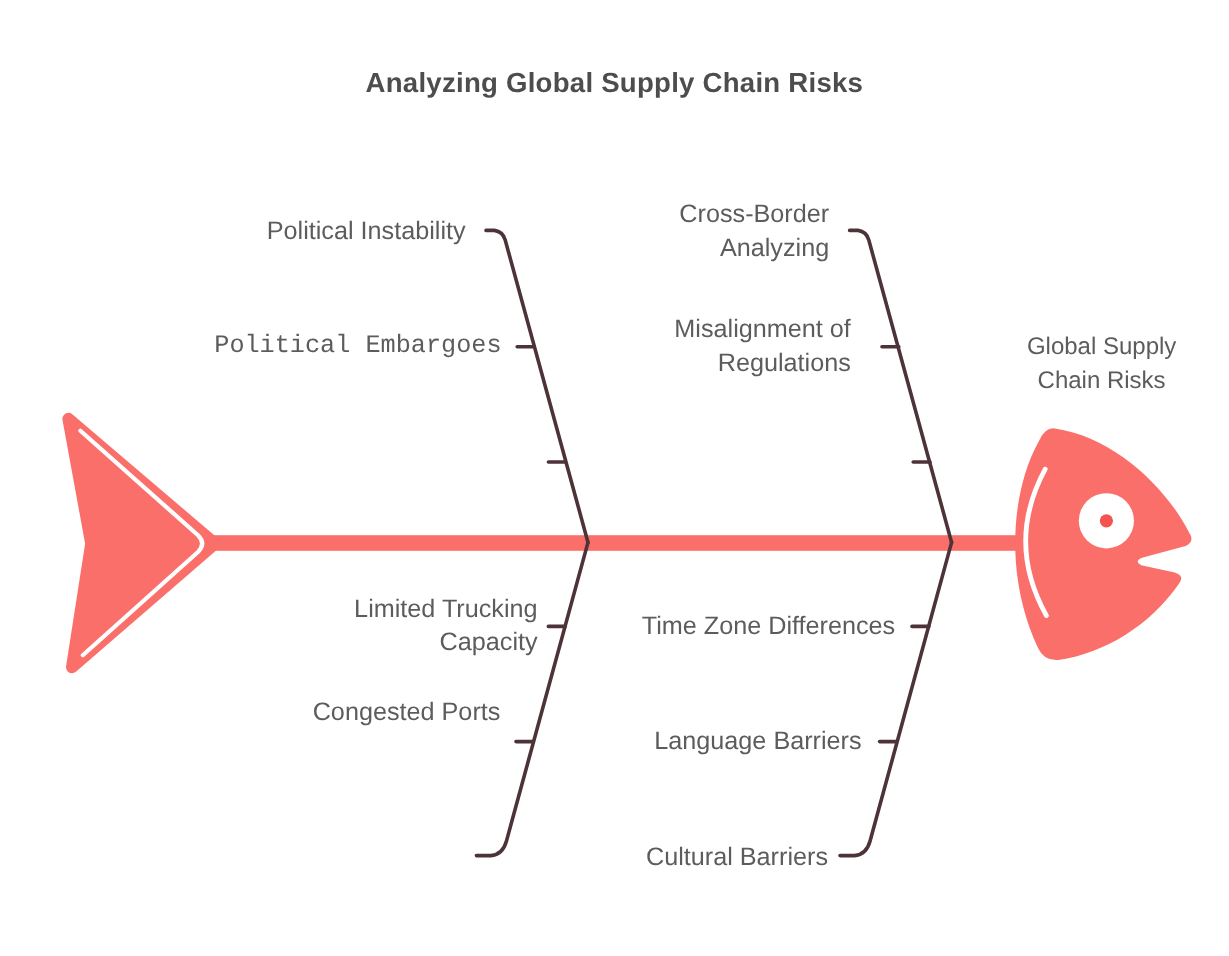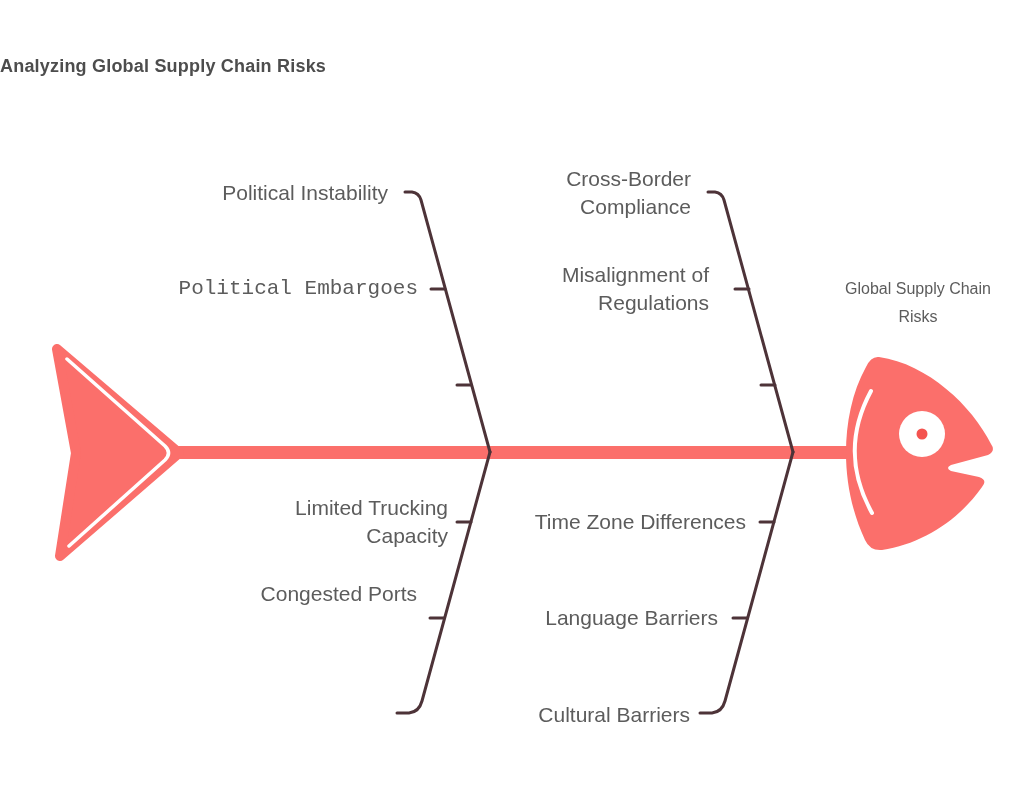--- a/index.html
+++ b/index.html
@@ -20,32 +20,33 @@
   }
   .stage{position:absolute;inset:0;width:1024px;height:797px;}
   svg.skeleton{position:absolute;left:0;top:0;}
   .coral-fill{fill:var(--fish);}
   .coral-stroke{stroke:var(--fish);}
   .bone-line{stroke:var(--bone);stroke-width:3;fill:none;stroke-linecap:round;stroke-linejoin:round;}
   .white-line{stroke:#FFFFFF;fill:none;stroke-linecap:round;}
 
   .page-title{
     position:absolute;left:0;top:56px;width:1024px;
-    font-size:18px;font-weight:bold;color:var(--title);
+    text-align:center;
+    font-size:23px;font-weight:bold;color:var(--title);
     letter-spacing:.2px;
   }
   .cause-label{
     position:absolute;
     font-size:21px;line-height:28px;color:var(--label);
     text-align:right;white-space:nowrap;
   }
   .cause-label.wrap{white-space:normal;}
   .effect-label{
     position:absolute;
-    font-size:16px;line-height:28px;color:var(--label);
+    font-size:20px;line-height:28px;color:var(--label);
     text-align:center;
   }
 </style>
 </head>
 <body>
 
 <div class="stage">
 
   <div class="page-title">Analyzing Global Supply Chain Risks</div>
 
@@ -98,21 +99,21 @@
       <path d="M 793 452 L 725 701 Q 722 712 712 713 L 700 713" class="bone-line"></path>
       <path d="M 760 522 L 774 522" class="bone-line"></path>
       <path d="M 733 618 L 747 618" class="bone-line"></path>
     </g>
   </svg>
 
   <div class="cause-label" style="right:636px;top:179px;">Political Instability</div>
 
   <div class="cause-label" style="right:606px;top:275px;font-family:Liberation Mono, monospace;">Political Embargoes</div>
 
-  <div class="cause-label wrap" style="right:333px;top:165px;width:150px;">Cross-Border Compliance</div>
+  <div class="cause-label wrap" style="right:333px;top:165px;width:150px;">Cross-Border Analyzing</div>
 
   <div class="cause-label wrap" style="right:315px;top:261px;width:165px;">Misalignment of Regulations</div>
 
 
   <div class="cause-label wrap" style="right:576px;top:494px;width:170px;">Limited Trucking Capacity</div>
 
   <div class="cause-label" style="right:607px;top:580px;">Congested Ports</div>
 
 
   <div class="cause-label" style="right:278px;top:508px;">Time Zone Differences</div>

